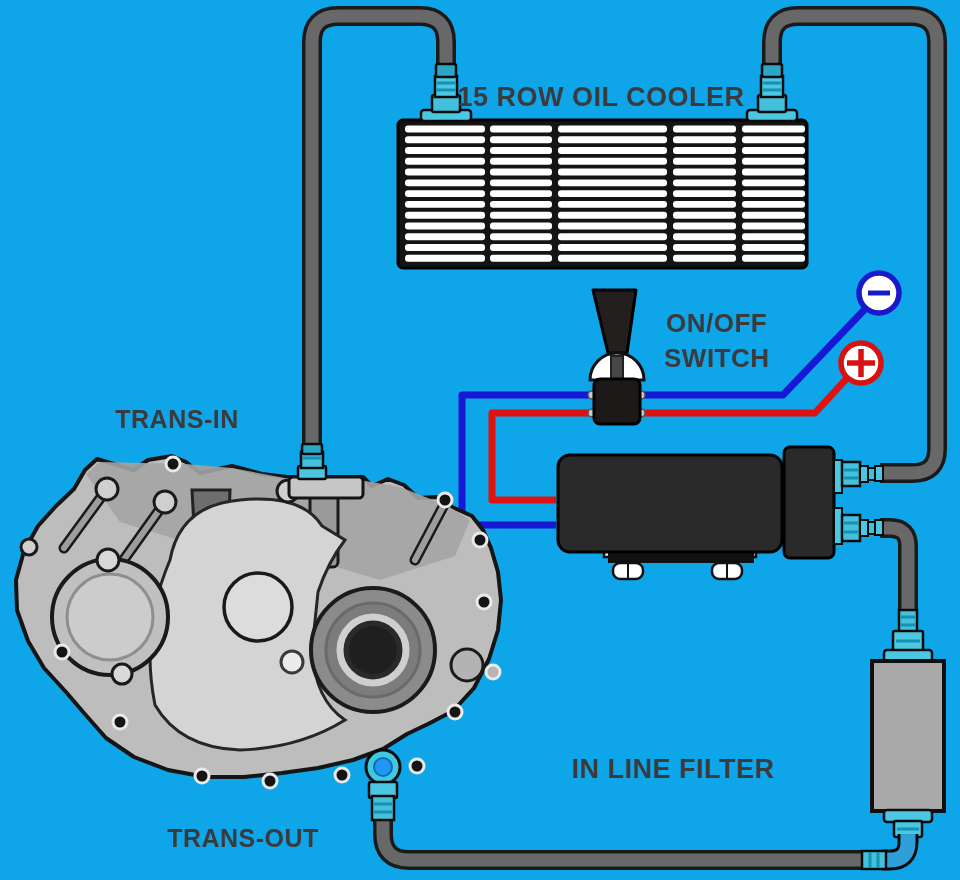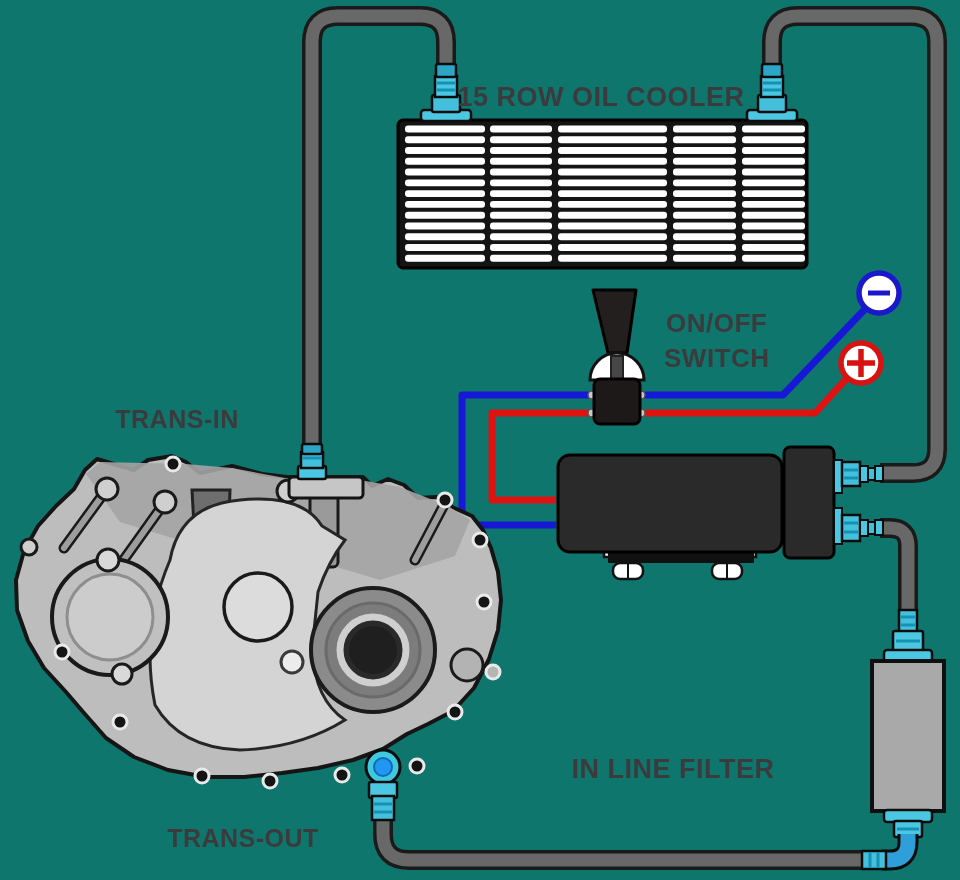--- a/index.html
+++ b/index.html
@@ -1,16 +1,16 @@
 <!DOCTYPE html>
 <html><head>
 <meta charset="utf-8">
 <style>
   html,body{margin:0;padding:0;background:#ffffff;}
-  .stage{width:960px;height:880px;position:relative;background:#0f766e;overflow:hidden;}
+  .stage{width:960px;height:880px;position:relative;background:#0ea5e9;overflow:hidden;}
   svg{display:block;}
   text{font-family:"Liberation Sans","DejaVu Sans",sans-serif;font-weight:bold;fill:#3b3b3d;}
   .lbl{letter-spacing:.5px;}
 </style>
 </head>
 <body>
 
 <div class="stage">
 <svg width="960" height="880" viewBox="0 0 960 880">
 

